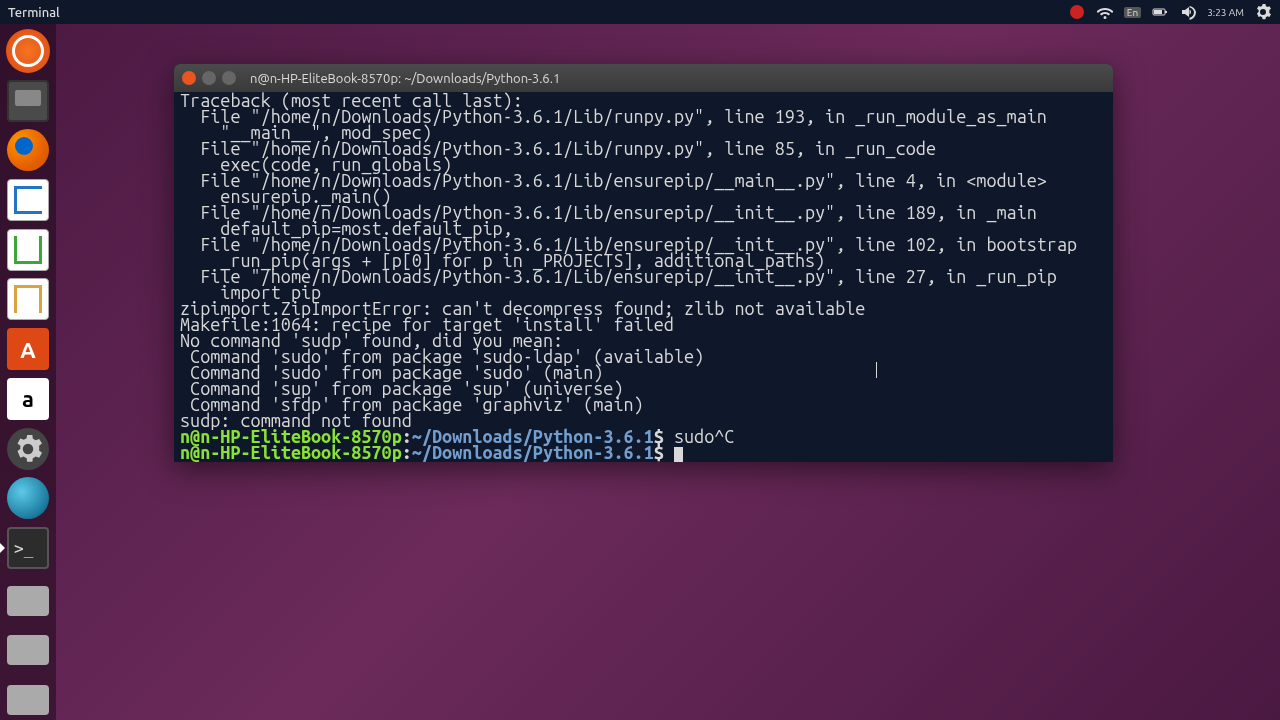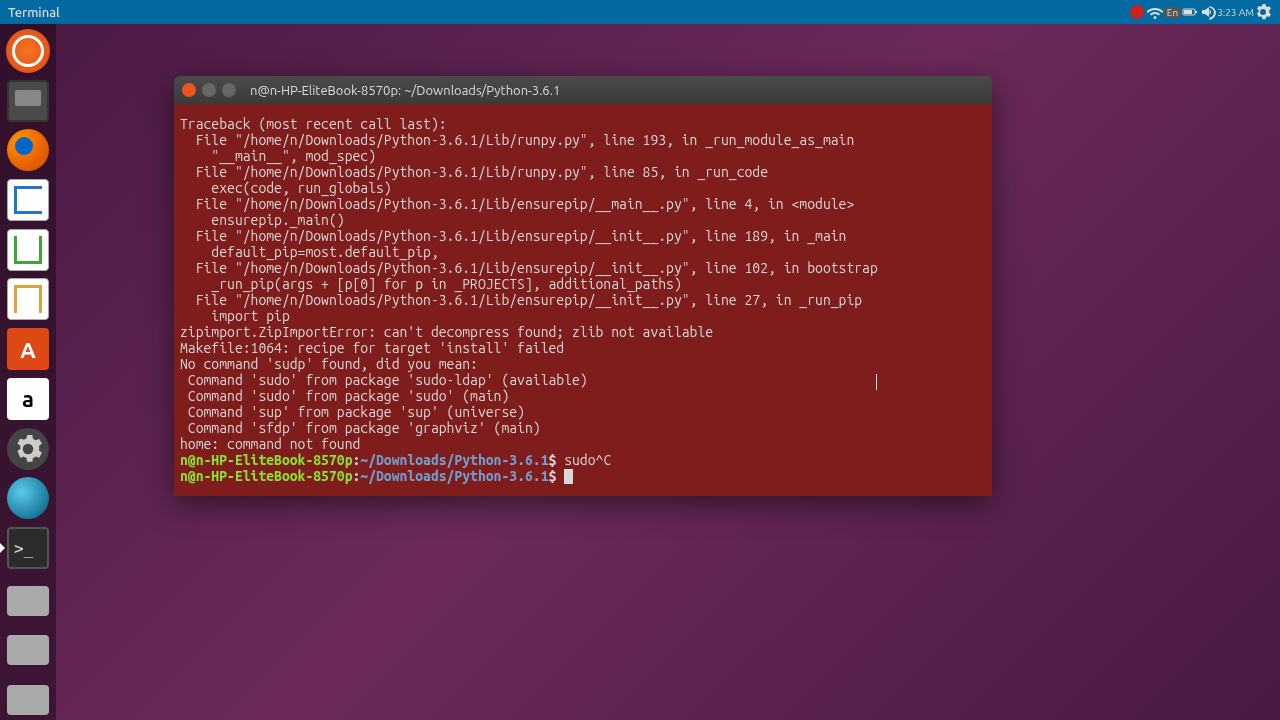--- a/index.html
+++ b/index.html
@@ -1,20 +1,20 @@
 <!DOCTYPE html>
 <html><head>
 <meta charset="utf-8">
 <style>
 *{margin:0;padding:0;box-sizing:border-box}
 body{width:1280px;height:720px;overflow:hidden;font-family:"Ubuntu",sans-serif;background:linear-gradient(135deg,#4a1942 0%,#6b2a5a 50%,#4a1942 100%);position:relative}
-.menubar{position:absolute;top:0;left:0;right:0;height:24px;background:#0369a1;display:flex;align-items:center;color:#dcdcdc;font-size:13px}
+.menubar{position:absolute;top:0;left:0;right:0;height:24px;background:#0f172a;display:flex;align-items:center;color:#dcdcdc;font-size:13px}
 .menubar .title{margin-left:8px;font-weight:500}
 .menubar .spacer{flex:1}
-.menubar .tray{display:flex;align-items:center;margin-right:8px}
+.menubar .tray{display:flex;align-items:center;gap:10px;margin-right:8px}
 .tray-item{display:flex;align-items:center;justify-content:center;width:18px;height:18px}
 .tray-text{font-size:10px;color:#dcdcdc}
 .lang-ind{background:#555;border-radius:2px;padding:0 3px;font-size:10px;color:#dcdcdc}
 .launcher{position:absolute;top:24px;left:0;width:56px;height:696px;background:rgba(30,10,25,0.55);display:flex;flex-direction:column;align-items:center;padding-top:4px;gap:4px}
 .launcher-item{width:48px;height:48px;border-radius:6px;display:flex;align-items:center;justify-content:center;position:relative;cursor:pointer}
 .launcher-item.running::before{content:"";position:absolute;left:-4px;top:50%;transform:translateY(-50%);width:0;height:0;border-top:5px solid transparent;border-bottom:5px solid transparent;border-left:5px solid #fff}
 .ubuntu-logo{width:44px;height:44px;border-radius:22px;background:radial-gradient(circle,#f47421 0%,#dd4814 100%);display:flex;align-items:center;justify-content:center}
 .ubuntu-logo::after{content:"";width:26px;height:26px;border:3px solid #fff;border-radius:50%;position:relative}
 .file-icon{width:42px;height:42px;background:#4a4a4a;border-radius:4px;position:relative;border:2px solid #333}
 .file-icon::after{content:"";position:absolute;top:8px;left:6px;width:26px;height:16px;background:#888;border-radius:2px}
@@ -24,29 +24,29 @@
 .writer-icon::after{content:"";position:absolute;inset:6px;border:3px solid #2674c4;border-right:none}
 .calc-icon::after{content:"";position:absolute;inset:6px;border:3px solid #3da639;border-top:none}
 .impress-icon::after{content:"";position:absolute;inset:6px;border:3px solid #d9a341;border-bottom:none}
 .software-icon{width:42px;height:42px;border-radius:4px;background:#dd4814;display:flex;align-items:center;justify-content:center}
 .software-icon::after{content:"A";font-size:22px;color:#fff;font-weight:bold}
 .amazon-icon{width:42px;height:42px;border-radius:4px;background:#fff;display:flex;align-items:center;justify-content:center;font-size:22px;font-weight:bold;color:#000}
 .settings-icon{width:42px;height:42px;border-radius:50%;background:#444;display:flex;align-items:center;justify-content:center;color:#aaa}
 .globe-icon{width:42px;height:42px;border-radius:50%;background:radial-gradient(circle at 35% 35%,#5dcae8,#1a7a9e 70%,#0d4a5e)}
 .term-icon{width:42px;height:42px;border-radius:4px;background:#2c2c2c;border:2px solid #555;display:flex;align-items:center;padding-left:5px;color:#dcdcdc;font-size:16px;font-family:monospace}
 .disk-icon{width:42px;height:30px;background:#aaa;border-radius:4px;margin-top:6px}
-.terminal-window{position:absolute;top:76px;left:174px;width:818px;background:#7f1d1d;border-radius:6px 6px 0 0;box-shadow:0 8px 30px rgba(0,0,0,0.5);overflow:hidden}
+.terminal-window{position:absolute;top:64px;left:174px;width:939px;background:#0f172a;border-radius:6px 6px 0 0;box-shadow:0 8px 30px rgba(0,0,0,0.5);overflow:hidden}
 .titlebar{height:28px;background:linear-gradient(#4a4a4a,#3a3a3a);display:flex;align-items:center;padding:0 8px;gap:8px}
 .win-btns{display:flex;gap:6px}
 .win-btn{width:14px;height:14px;border-radius:50%}
 .btn-close{background:#e95420}
 .btn-min{background:#666}
 .btn-max{background:#666}
 .window-title{color:#dcdcdc;font-size:13px;margin-left:6px}
-.term-content{padding:12px 6px;font-family:"Ubuntu Mono","DejaVu Sans Mono",monospace;font-size:14px;line-height:16px;color:#d8d8d8;position:relative}
+.term-content{padding:0 6px;font-family:"Ubuntu Mono","DejaVu Sans Mono",monospace;font-size:18px;line-height:16px;color:#d8d8d8;position:relative}
 .line{white-space:pre}
 .prompt-user{color:#8ae234;font-weight:bold}
 .prompt-path{color:#729fcf;font-weight:bold}
 .prompt-white{color:#d8d8d8;font-weight:bold}
 .sel{background:#d8d8d8;color:#2c001e}
 .cursor{display:inline-block;width:9px;height:15px;background:#d8d8d8;vertical-align:text-bottom}
 .ibeam{position:absolute;top:270px;left:702px;width:1px;height:16px;background:#d8d8d8}
 .red-dot{width:14px;height:14px;border-radius:50%;background:#c22}
 .wifi-svg,.batt-svg,.vol-svg,.gear-svg{width:16px;height:16px;fill:#dcdcdc}
 </style>
@@ -159,18 +159,18 @@
     <div class="line">    _run_pip(args + [p[0] for p in _PROJECTS], additional_paths)</div>
     <div class="line">  File "/home/n/Downloads/Python-3.6.1/Lib/ensurepip/__init__.py", line 27, in _run_pip</div>
     <div class="line">    import pip</div>
     <div class="line">zipimport.ZipImportError: can't decompress found; zlib not available</div>
     <div class="line">Makefile:1064: recipe for target 'install' failed</div>
     <div class="line">No command 'sudp' found, did you mean:</div>
     <div class="line"> Command 'sudo' from package 'sudo-ldap' (available)</div>
     <div class="line"> Command 'sudo' from package 'sudo' (main)</div>
     <div class="line"> Command 'sup' from package 'sup' (universe)</div>
     <div class="line"> Command 'sfdp' from package 'graphviz' (main)</div>
-    <div class="line">home: command not found</div>
+    <div class="line">sudp: command not found</div>
     <div class="line"><span class="prompt-user">n@n-HP-EliteBook-8570p</span><span class="prompt-white">:</span><span class="prompt-path">~/Downloads/Python-3.6.1</span><span class="prompt-white">$</span><span> sudo^C</span></div>
     <div class="line"><span class="prompt-user">n@n-HP-EliteBook-8570p</span><span class="prompt-white">:</span><span class="prompt-path">~/Downloads/Python-3.6.1</span><span class="prompt-white">$</span><span> </span><span class="cursor"></span></div>
     <div class="ibeam"></div>
   </div>
 </div>
 
 </body></html>

